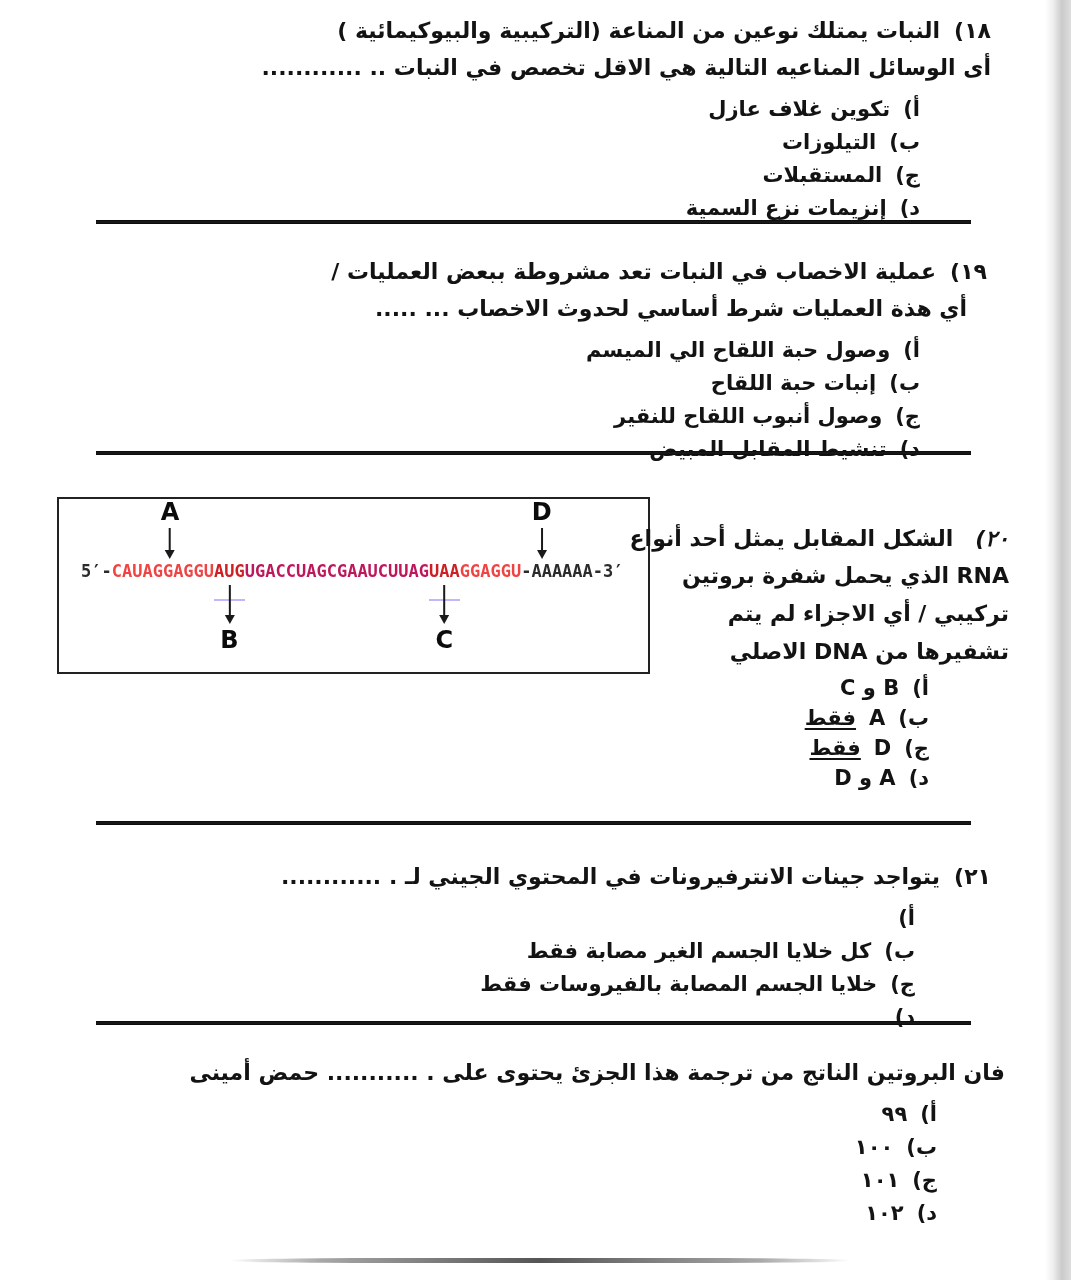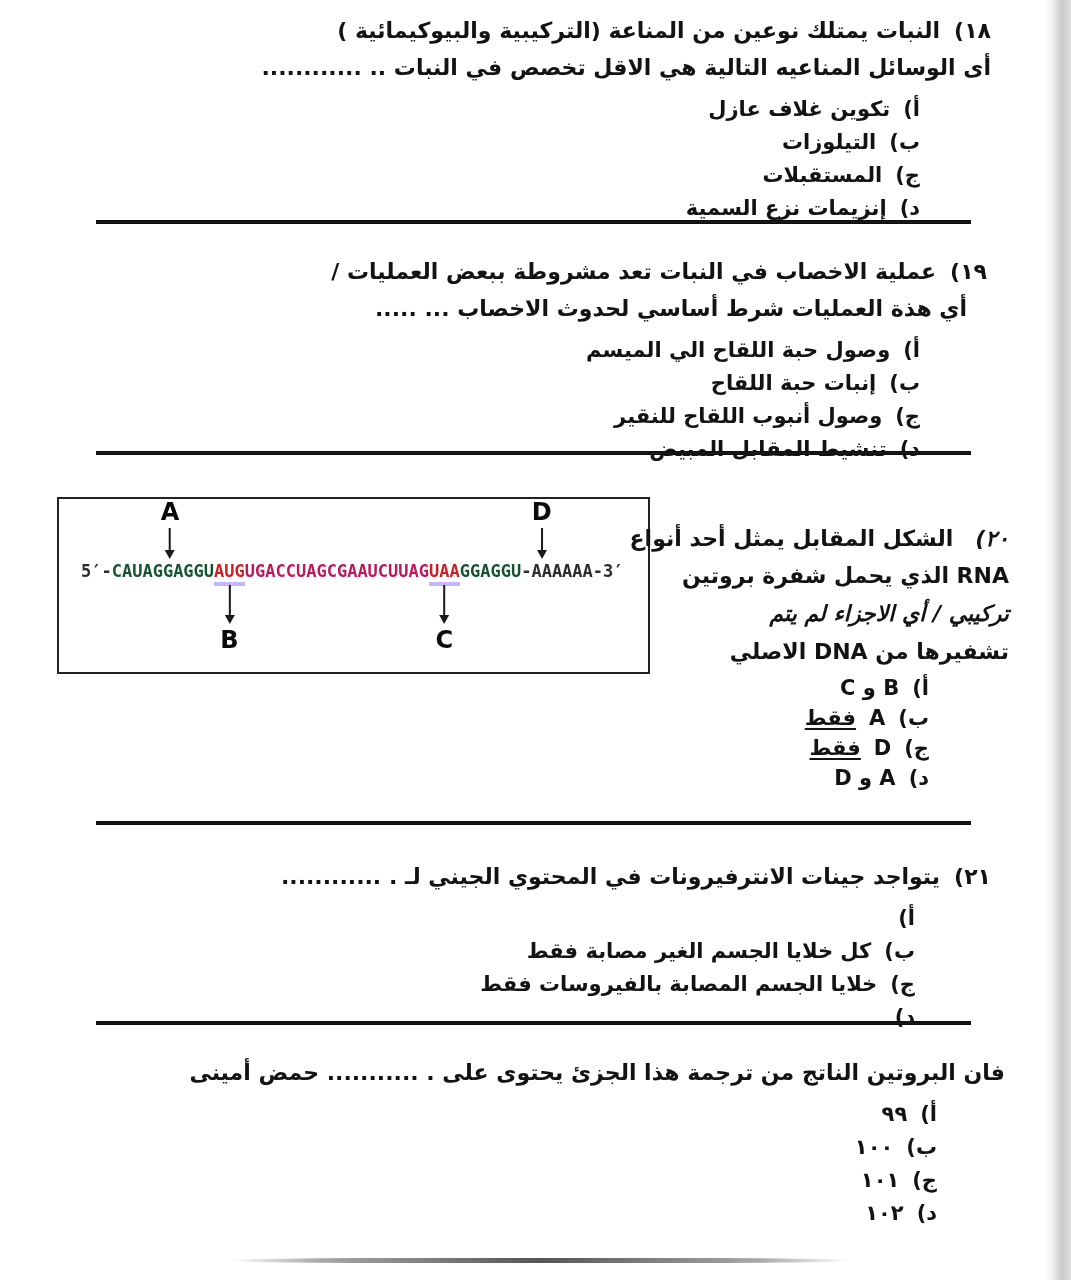--- a/index.html
+++ b/index.html
@@ -28,24 +28,24 @@
     background:linear-gradient(to bottom,#0d0d0d 0 36%,#6b6b6b 50%,#0d0d0d 64% 100%);}
   
   .q20-center{}
   
   .diagram-box{position:absolute;top:497px;left:57px;width:589px;height:173px;
     border:2px solid #222;background:#fff;direction:ltr;}
   .seq{position:absolute;left:22px;top:62px;white-space:nowrap;
     font-family:"DejaVu Sans Mono",monospace;font-weight:bold;font-size:17px;line-height:20px;}
   .segwrap{position:relative;display:inline-block;}
   .c-black{color:#2b2b2b;}
-  .c-blue{color:#14532d;}
+  .c-blue{color:#ef4444;}
   .c-red{color:#cc2025;}
   .c-orange{color:#be185d;}
-  .codon{border-bottom:4px solid #c4b5fd;padding-bottom:1px;}
+  .codon{border-bottom:2px solid #c4b5fd;padding-bottom:18px;}
   .marker{position:absolute;display:flex;flex-direction:column;align-items:center;transform:translateX(-50%);z-index:2;}
   .marker-top{bottom:calc(100% + 2px);}
   .marker-bottom{top:calc(100% + 4px);}
   .m-label{font-family:"DejaVu Sans",sans-serif;font-weight:bold;font-size:24px;line-height:26px;color:#0b0b0b;}
   .marker-top .m-label{margin-bottom:3px;}
   .marker-bottom .m-label{margin-top:3px;}
   .m-line{width:2px;background:#1a1a1a;}
   .marker-top .m-line{height:22px;}
   .marker-bottom .m-line{height:30px;}
   .m-head{width:0;height:0;border-left:5.5px solid transparent;border-right:5.5px solid transparent;border-top:9px solid #1a1a1a;}
@@ -124,21 +124,21 @@
           <span class="m-label">D</span>
           <span class="m-line"></span>
           <span class="m-head"></span>
         </span></span>
   </div>
 </div>
 
 <section class="qsec" style="top:520px;right:62px;width:360px;">
   <div class="q-line"><span class="q-num" style="margin-left:22px;font-style:italic;">٢٠)</span><span>الشكل المقابل يمثل أحد أنواع</span></div>
   <div class="q-line q20-center" style="line-height:38px;">RNA الذي يحمل شفرة بروتين</div>
-  <div class="q-line q20-center" style="line-height:38px;font-style:italic;">تركيبي / أي الاجزاء لم يتم</div>
+  <div class="q-line q20-center" style="line-height:38px;">تركيبي / أي الاجزاء لم يتم</div>
   <div class="q-line q20-center" style="line-height:38px;">تشفيرها من DNA الاصلي</div>
   <div class="options" style="padding-right:80px;margin-top:2px;">
     <div class="opt-row" style="line-height:30px;">
         <span class="opt-letter">أ)</span>
         <span class="opt-text">B و C</span>
         <span class="opt-text u"></span>
       </div>
     <div class="opt-row" style="line-height:30px;">
         <span class="opt-letter">ب)</span>
         <span class="opt-text">A</span>

